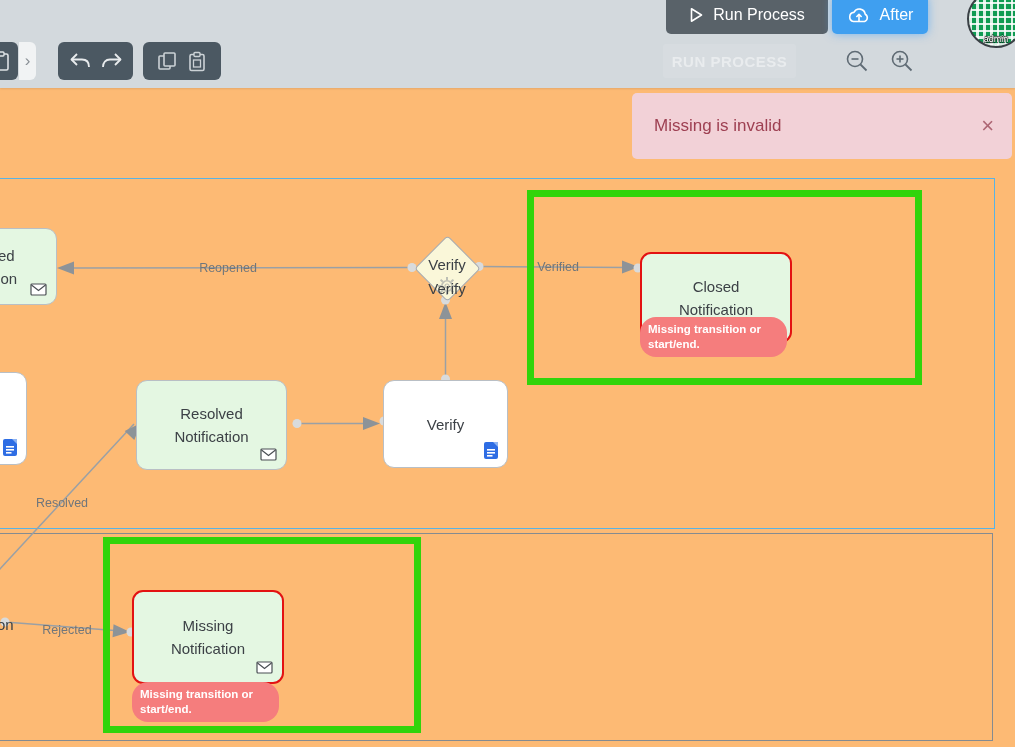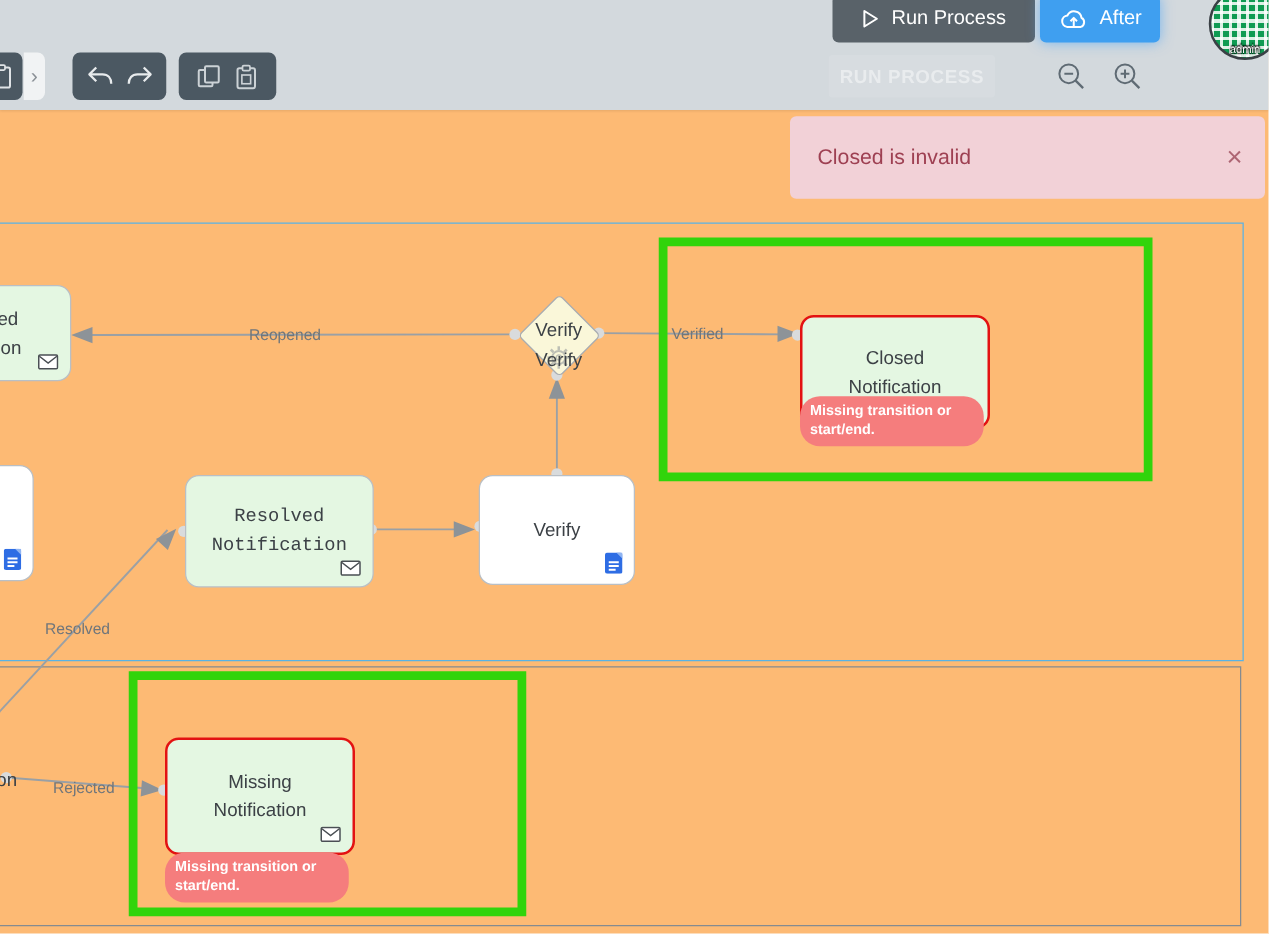--- a/index.html
+++ b/index.html
@@ -127,21 +127,21 @@
     <div class="node white" style="left:-122px;top:284px;width:147px;height:91px;">
       <svg class="corner-icon" width="14" height="17" viewBox="0 0 14 17">
         <rect width="14" height="17" rx="2" fill="#2e6de4"></rect>
         <path d="M9 0 L14 5 L14 0 Z" fill="#8fb4f2"></path>
         <rect x="3" y="7" width="8" height="1.6" fill="#fff"></rect>
         <rect x="3" y="10" width="8" height="1.6" fill="#fff"></rect>
         <rect x="3" y="13" width="5.5" height="1.6" fill="#fff"></rect>
       </svg>
     </div>
 
-    <div class="node green" style="left:148px;top:292px;width:149px;height:88px;font-family:Liberation Mono, monospace;">
+    <div class="node green" style="left:136px;top:292px;width:149px;height:88px;">
       <div class="node-title">Resolved Notification</div>
       <svg class="corner-icon" width="17" height="13" viewBox="0 0 17 13">
         <rect x="1" y="1" width="15" height="11" rx="1" fill="#fff" stroke="#4a4f54" stroke-width="1.2"></rect>
         <path d="M1.5 2 L8.5 7.5 L15.5 2" fill="none" stroke="#4a4f54" stroke-width="1.2"></path>
       </svg>
     </div>
 
     <div class="node white" style="left:383px;top:292px;width:123px;height:86px;">
       <div class="node-title">Verify</div>
       <svg class="corner-icon" width="14" height="17" viewBox="0 0 14 17">
@@ -262,17 +262,17 @@
     </svg>
     <svg class="zoom-icon zi-in" viewBox="0 0 27 27">
       <circle cx="11" cy="11" r="7.5" fill="none" stroke="#5f6b74" stroke-width="1.6"></circle>
       <line x1="16.5" y1="16.5" x2="22.5" y2="22.5" stroke="#5f6b74" stroke-width="1.8"></line>
       <line x1="7.5" y1="11" x2="14.5" y2="11" stroke="#5f6b74" stroke-width="1.6"></line>
       <line x1="11" y1="7.5" x2="11" y2="14.5" stroke="#5f6b74" stroke-width="1.6"></line>
     </svg>
   </div>
 
   <div class="toast">
-    <div class="toast-msg">Closed is invalid</div>
+    <div class="toast-msg">Missing is invalid</div>
     <div class="toast-close">×</div>
   </div>
 
 </div>
 
 </body></html>

